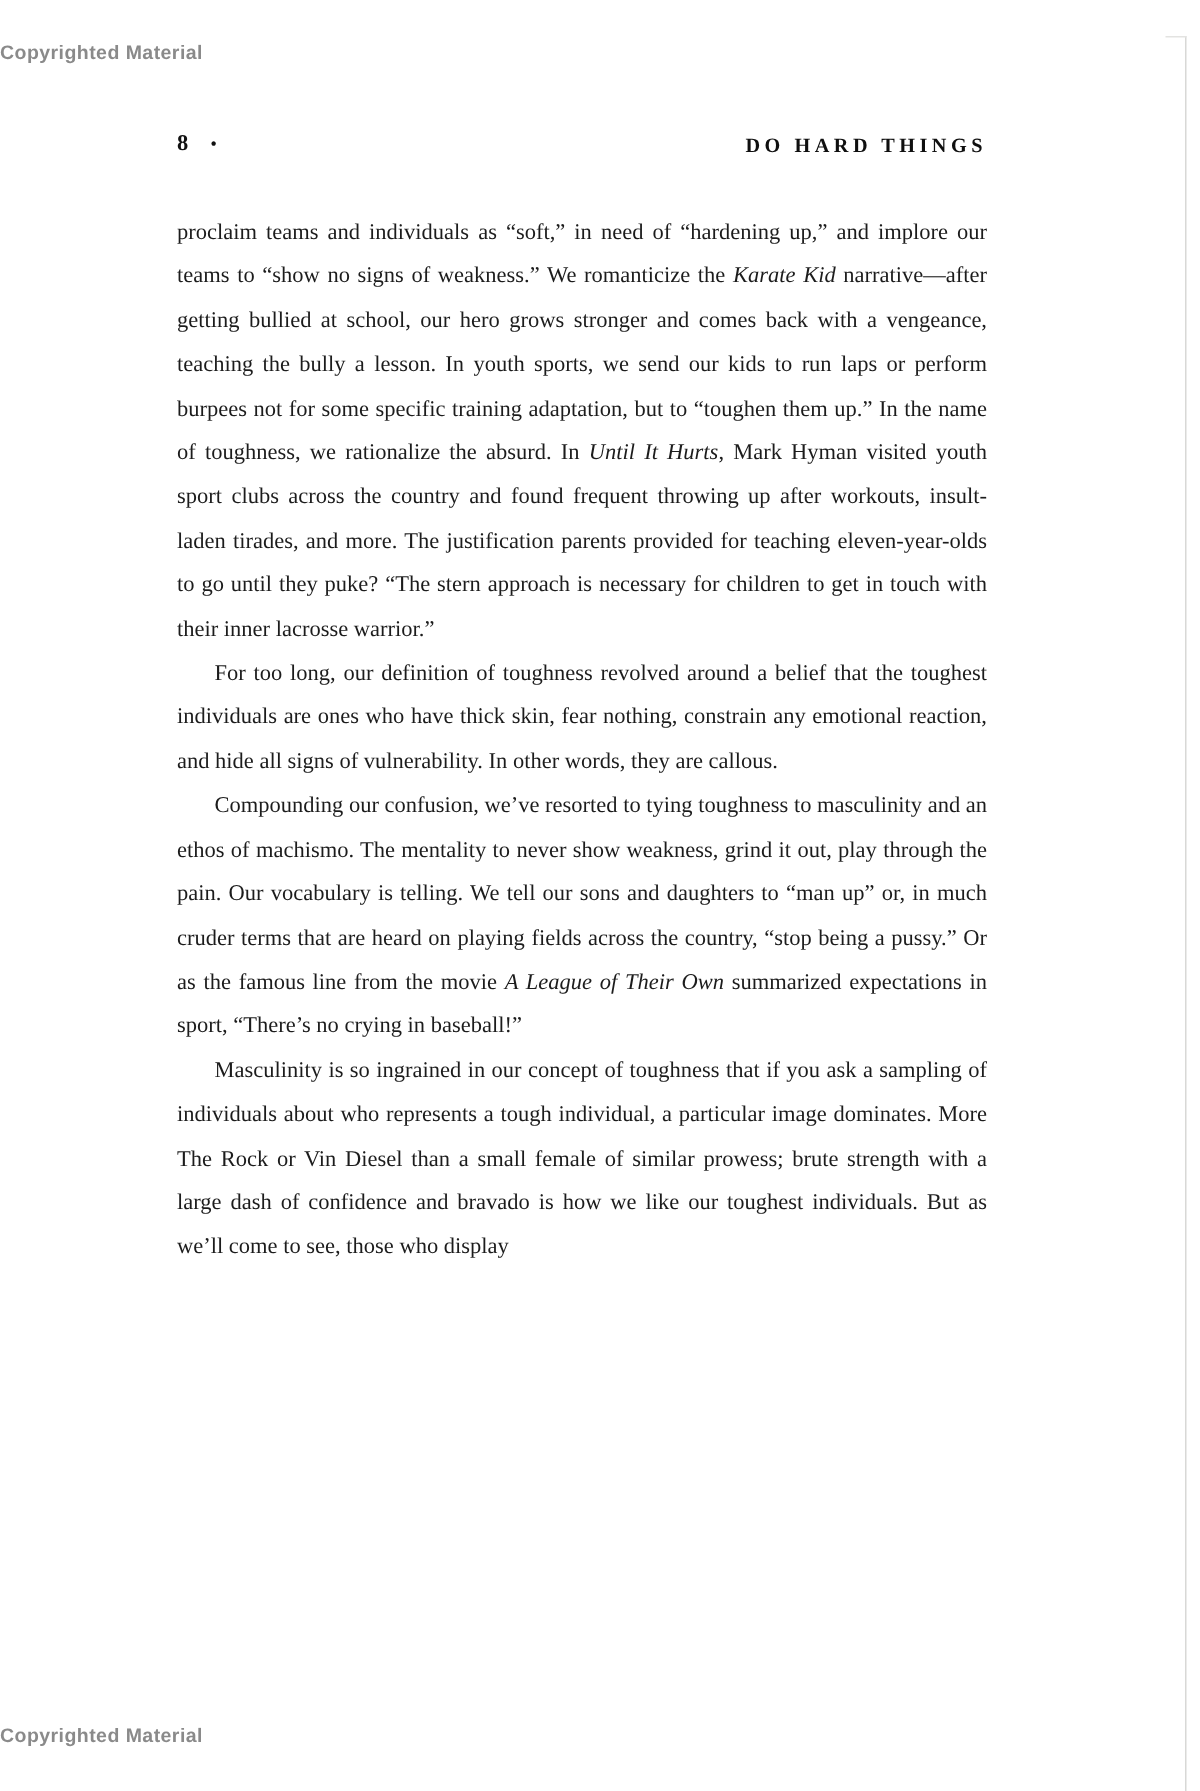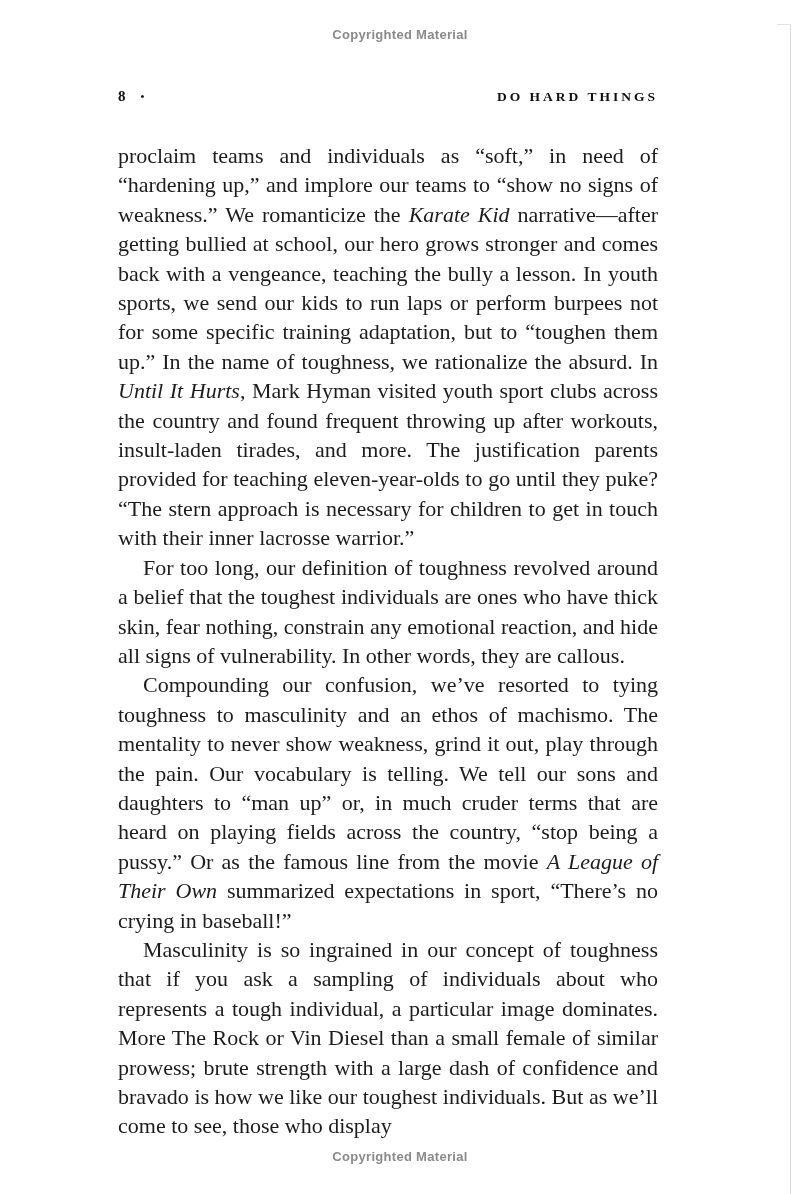--- a/index.html
+++ b/index.html
@@ -13,21 +13,20 @@
     height: 1194px;
     background: #ffffff;
     overflow: hidden;
     font-family: "Liberation Serif", serif;
     color: #1c1c1c;
   }
   .notice {
     position: absolute;
     left: 0;
     width: 100%;
-    text-align: center;
     font-family: "Liberation Sans", sans-serif;
     font-size: 13px;
     font-weight: 600;
     letter-spacing: 0.3px;
     color: #8a8a8a;
   }
   .notice.top { top: 27px; }
   .notice.bottom { top: 1149px; }
 
   .running-header {
@@ -61,21 +60,21 @@
     font-weight: bold;
     letter-spacing: 3px;
     color: #0f0f0f;
   }
 
   .body-text {
     position: absolute;
     top: 141px;
     left: 118px;
     width: 540px;
-    font-size: 22px;
+    font-size: 15px;
     line-height: 29.4px;
     text-align: justify;
     color: #1c1c1c;
   }
   .body-text p {
     margin: 0;
     padding: 0;
   }
   .body-text p.indent {
     text-indent: 25px;

